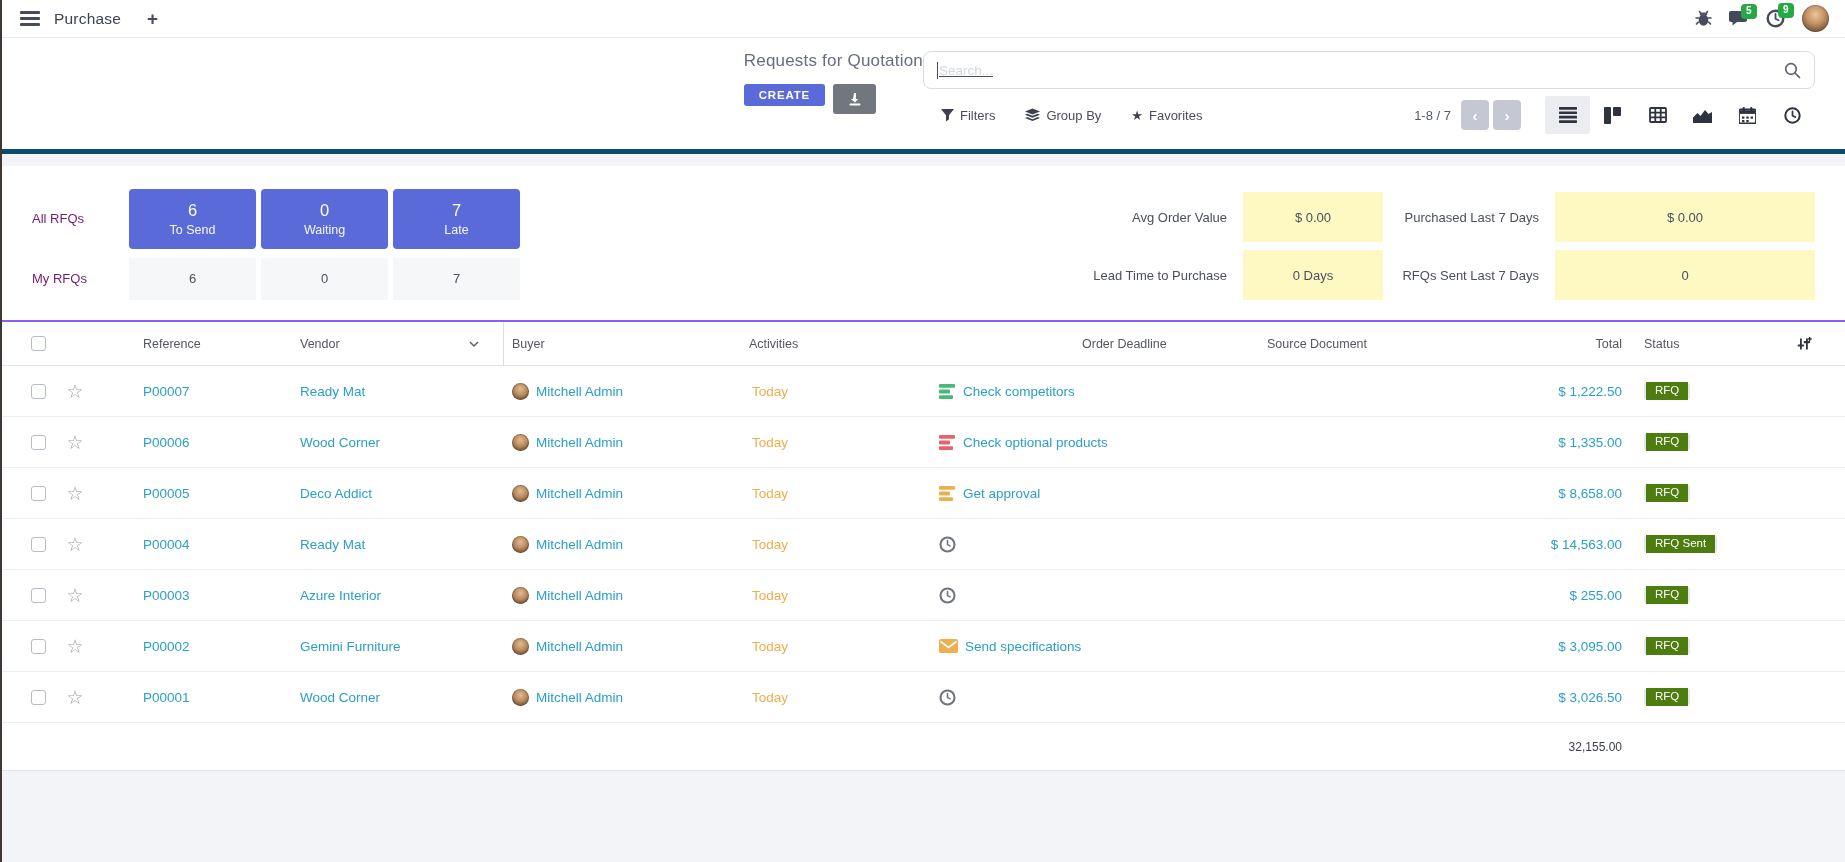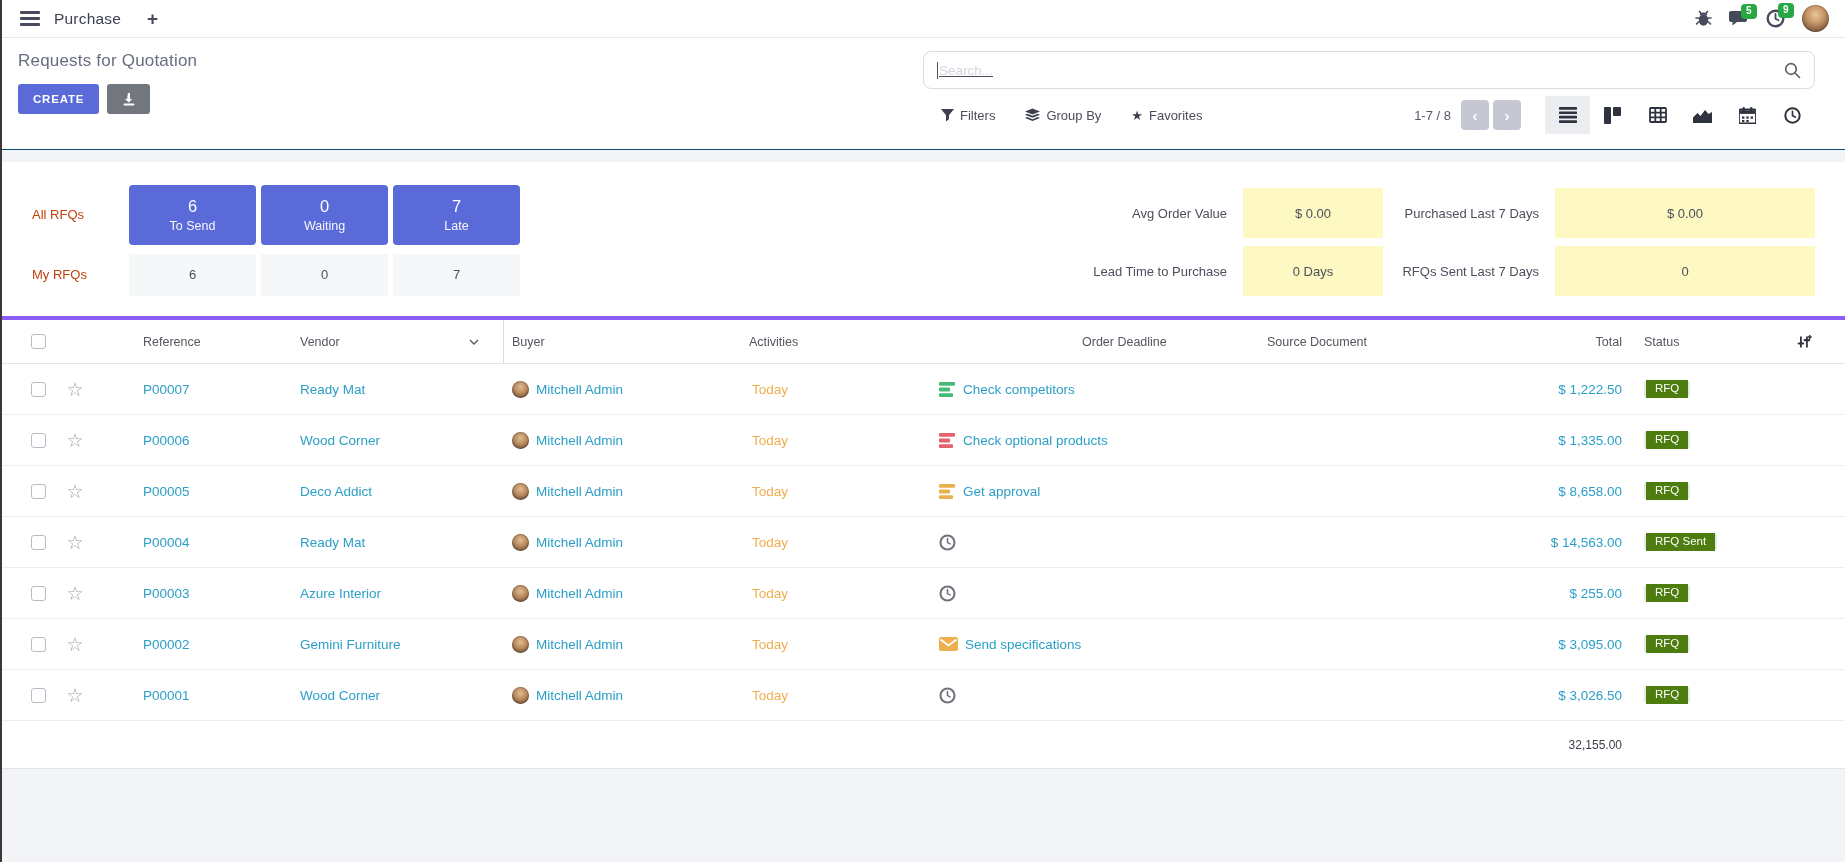--- a/index.html
+++ b/index.html
@@ -15,54 +15,54 @@
   .navbar{ height:38px; background:#fff; border-bottom:1px solid #e6e8ec; display:flex; align-items:center; padding:0 10px 0 18px; }
   .hamburger{ width:20px; display:flex; flex-direction:column; gap:3px; cursor:pointer; }
   .hamburger i{ display:block; height:3px; background:#474b5c; border-radius:1px; }
   .app-name{ margin-left:14px; font-size:15.5px; font-weight:500; color:#3f4254; letter-spacing:.2px; }
   .new-tab{ margin-left:26px; font-size:19px; font-weight:700; color:#474b5c; line-height:1; cursor:pointer; }
   .nav-right{ margin-left:auto; display:flex; align-items:center; gap:17px; padding-right:6px; }
   .systray-icon{ position:relative; display:flex; align-items:center; }
   .count-badge{ position:absolute; top:-6px; left:12px; background:#28a745; color:#fff; font-size:10px; font-weight:700; padding:1px 5px 2px; border-radius:4px; line-height:1.2; }
   .avatar-lg{ width:27px; height:27px; border-radius:50%; background:radial-gradient(circle at 50% 36%, #e8c79d 0%, #c69467 40%, #7a5a3d 75%, #4c3b2a 100%); box-shadow:inset 0 0 0 1px rgba(0,0,0,.15); cursor:pointer; }
   
-  .control-panel{ background:#fff; border-bottom:1px solid #0c4a6e; padding:13px 30px 15px 16px; display:flex; justify-content:space-between; }
+  .control-panel{ background:#fff; border-bottom:5px solid #0c4a6e; padding:13px 30px 15px 30px; display:flex; justify-content:flex-end; }
   .cp-title{ font-size:17px; font-weight:400; color:#696d80; letter-spacing:.2px; }
   .cp-buttons{ margin-top:13px; display:flex; gap:8px; }
-  .btn-create{ background:#5a6ad8; color:#fff; border:none; border-radius:3px; height:30px; padding:0 15px; font-size:11.5px; font-weight:600; letter-spacing:.8px; font-family:"Liberation Sans",sans-serif; cursor:pointer; }
+  .btn-create{ background:#5a6ad8; color:#fff; border:none; border-radius:3px; height:22px; padding:0 15px; font-size:11.5px; font-weight:600; letter-spacing:.8px; font-family:"Liberation Sans",sans-serif; cursor:pointer; }
   .btn-export{ background:#71767f; border:none; border-radius:3px; height:30px; width:43px; display:flex; align-items:center; justify-content:center; cursor:pointer; }
   .cp-right{ width:892px; }
   .search-box{ height:38px; border:1px solid #d9dce3; border-radius:8px; background:#fff; display:flex; align-items:center; padding:0 13px;text-decoration:underline; }
   .caret{ width:1px; height:17px; background:#4c5160; }
   .search-input{ flex:1; border:none; outline:none; font-size:13.5px; color:#4b4f5a; font-family:"Liberation Sans",sans-serif; background:transparent; padding-left:1px; }
   .search-input::placeholder{ color:#d3d6df; }
   .toolbar{ margin-top:7px; display:flex; align-items:center; padding-left:18px; }
   .facet{ display:flex; align-items:center; gap:6px; font-size:13px; color:#4b4e59; margin-right:30px; cursor:pointer; }
   .facet .glyph{ font-size:13px; color:#3e414d; }
   .pager-text{ margin-left:auto; font-size:13px; color:#555a66; }
   .pager-btn{ width:28px; height:30px; background:#c5c8d3; border:none; border-radius:4px; color:#fff; font-size:15px; font-weight:700; margin-left:4px; cursor:pointer; display:flex; align-items:center; justify-content:center; font-family:"Liberation Sans",sans-serif; }
   .pager-btn:first-of-type{ margin-left:10px; }
   .view-switcher{ margin-left:24px; display:flex; }
   .vs-cell{ width:45px; height:38px; display:flex; align-items:center; justify-content:center; cursor:pointer; }
   .vs-cell.active{ background:#ebedf0; border-radius:2px; }
   
   .content{ margin-top:12px; background:#fff; }
   
   .dashboard{ display:flex; justify-content:space-between; padding:22px 30px 20px 30px; }
   .dash-left{ display:grid; grid-template-columns:92px 127px 127px 127px; column-gap:5px; row-gap:8px; align-items:center; }
-  .dash-row-label{ font-size:13px; color:#c2410c; }
+  .dash-row-label{ font-size:13px; color:#701a75; }
   .kpi-btn{ height:60px; background:#5a6ad8; border:none; border-radius:4px; color:#fff; display:flex; flex-direction:column; align-items:center; justify-content:center; gap:3px; cursor:pointer; font-family:"Liberation Sans",sans-serif; }
   .kpi-btn .num{ font-size:16.5px; font-weight:400; }
   .kpi-btn .lbl{ font-size:12.5px; font-weight:400; opacity:.95; }
   .kpi-cell{ height:42px; background:#f6f7f9; display:flex; align-items:center; justify-content:center; font-size:13px; color:#4b4f5a; }
   .dash-right{ display:grid; grid-template-columns:330px 140px 140px 260px; column-gap:16px; row-gap:8px; align-items:center; padding-top:4px; }
   .kpi-label{ font-size:13px; color:#4c505c; text-align:right; }
   .kpi-value{ height:50px; background:#fef9c3; display:flex; align-items:center; justify-content:center; font-size:13px; color:#4b4f5a; }
   
-  .list-table{ border-top:4px solid #8b5cf6; }
+  .list-table{ border-top:2px solid #8b5cf6; }
   .trow{ display:flex; align-items:center; height:51px; border-bottom:1px solid #eceef2; background:#fff; font-size:13.5px; }
   .trow.thead{ height:44px; font-size:12.5px; color:#54575f; font-weight:500; border-bottom:1px solid #e2e4e9; }
   .trow.tfoot{ height:48px; border-bottom:1px solid #e2e4e9; }
   .c{ display:flex; align-items:center; height:100%; }
   .c-check{ width:50px; padding-left:29px; }
   .c-star{ width:46px; justify-content:center; }
   .c-ref{ width:175px; padding-left:45px; }
   .c-vendor{ width:231px; padding-left:27px; }
   .thead .c-vendor{ border-right:1px solid #dcdee4; justify-content:space-between; padding-right:24px; }
   .c-buyer{ width:240px; padding-left:8px; gap:7px; }
@@ -158,21 +158,21 @@
               <path d="M2.5 5.7 8 7.9l5.5-2.2L16 6.7 8 9.9 0 6.7Z"></path>
               <path d="M2.5 9.2 8 11.4l5.5-2.2L16 10.2 8 13.4 0 10.2Z"></path>
             </g>
           </svg>
         <span>Group By</span>
       </span>
       <span class="facet">
         <span class="glyph">★</span>
         <span>Favorites</span>
       </span>
-      <span class="pager-text">1-7 / 8</span>
+      <span class="pager-text">1-8 / 7</span>
       <button class="pager-btn">‹</button>
       <button class="pager-btn">›</button>
       <div class="view-switcher">
         <span class="vs-cell active">
           <svg width="18" height="16" viewBox="0 0 18 16">
               <g fill="#2f3340">
                 <rect y="0" width="18" height="2.7" rx=".6"></rect>
                 <rect y="4.4" width="18" height="2.7" rx=".6"></rect>
                 <rect y="8.8" width="18" height="2.7" rx=".6"></rect>
                 <rect y="13.2" width="18" height="2.7" rx=".6"></rect>

